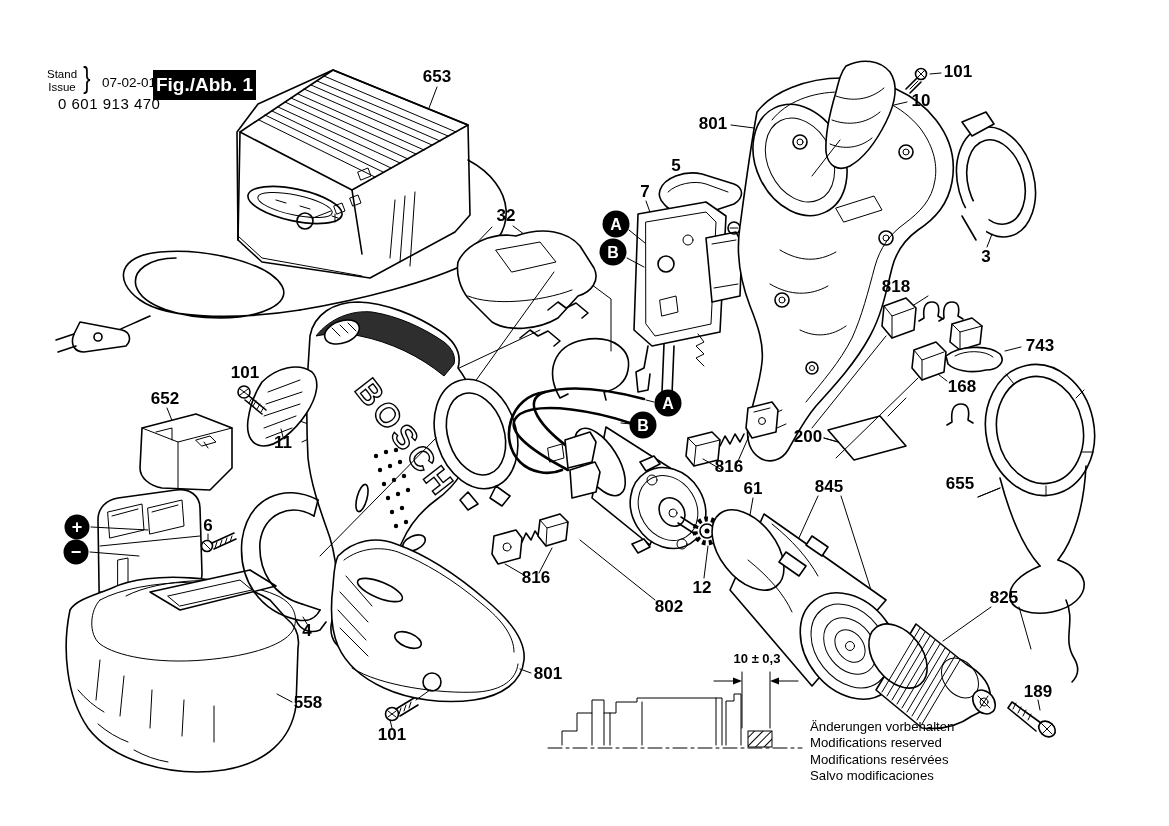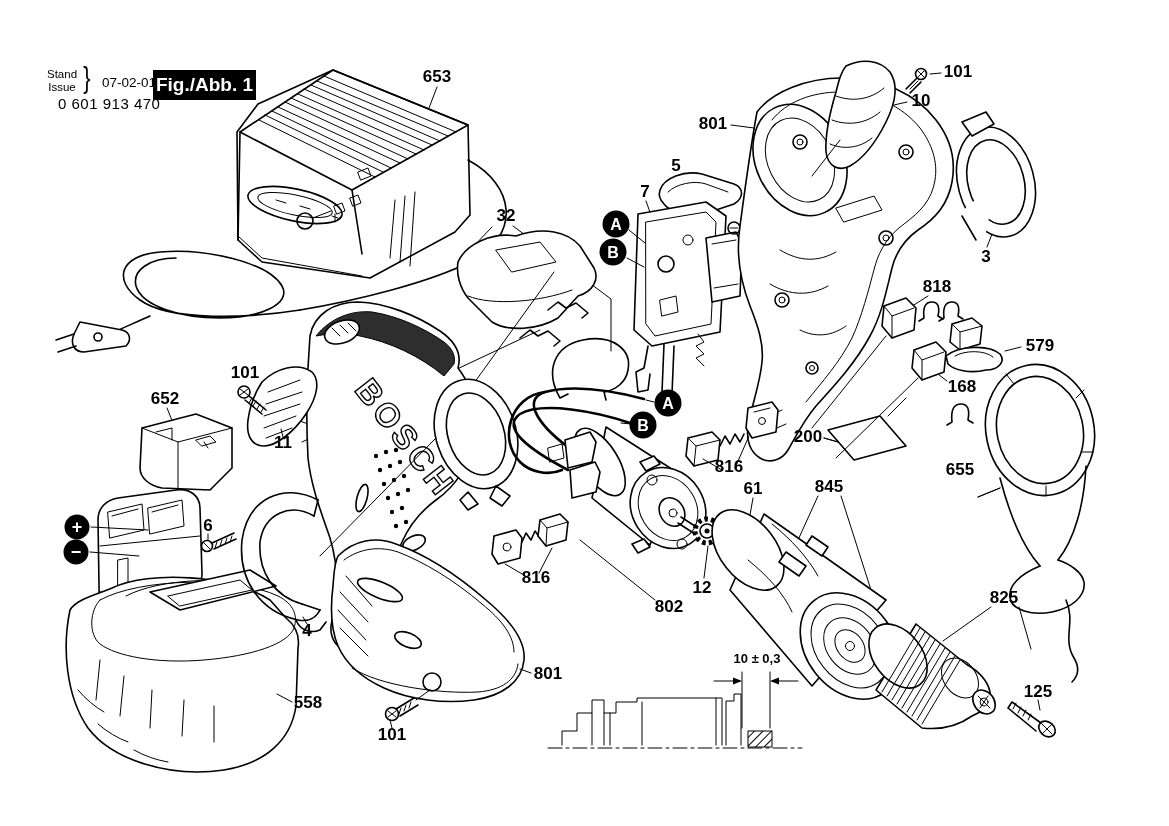--- a/index.html
+++ b/index.html
@@ -380,45 +380,51 @@
 <div class="fig-badge">Fig./Abb. 1</div>
 
 <div class="callout" style="left:437px;top:77px">653</div>
 <div class="callout" style="left:958px;top:72px">101</div>
 <div class="callout" style="left:921px;top:101px">10</div>
 <div class="callout" style="left:713px;top:124px">801</div>
 <div class="callout" style="left:676px;top:166px">5</div>
 <div class="callout" style="left:645px;top:192px">7</div>
 <div class="callout" style="left:986px;top:257px">3</div>
 <div class="callout" style="left:506px;top:216px">32</div>
-<div class="callout" style="left:937px;top:287px">818</div>
-<div class="callout" style="left:1040px;top:346px">579</div>
+<div class="callout" style="left:896px;top:287px">818</div>
+<div class="callout" style="left:1040px;top:346px">743</div>
 <div class="callout" style="left:962px;top:387px">168</div>
 <div class="callout" style="left:245px;top:373px">101</div>
 <div class="callout" style="left:165px;top:399px">652</div>
 <div class="callout" style="left:283px;top:443px">11</div>
 <div class="callout" style="left:808px;top:437px">200</div>
 <div class="callout" style="left:729px;top:467px">816</div>
 <div class="callout" style="left:753px;top:489px">61</div>
 <div class="callout" style="left:829px;top:487px">845</div>
-<div class="callout" style="left:960px;top:470px">655</div>
+<div class="callout" style="left:960px;top:484px">655</div>
 <div class="callout" style="left:208px;top:526px">6</div>
 <div class="callout" style="left:536px;top:578px">816</div>
 <div class="callout" style="left:702px;top:588px">12</div>
 <div class="callout" style="left:669px;top:607px">802</div>
 <div class="callout" style="left:307px;top:631px">4</div>
 <div class="callout" style="left:1004px;top:598px">825</div>
 <div class="callout" style="left:308px;top:703px">558</div>
 <div class="callout" style="left:548px;top:674px">801</div>
 <div class="callout" style="left:392px;top:735px">101</div>
-<div class="callout" style="left:1038px;top:692px">125</div>
+<div class="callout" style="left:1038px;top:692px">189</div>
 
 <div class="marker" style="left:616px;top:224px">A</div>
 <div class="marker" style="left:613px;top:252px">B</div>
 <div class="marker" style="left:668px;top:403px">A</div>
 <div class="marker" style="left:643px;top:425px">B</div>
 <div class="marker polarity" style="left:77px;top:527px">+</div>
 <div class="marker polarity" style="left:76px;top:552px">−</div>
 
 <div class="dim-note">10 ± 0,3</div>
 
-
+<div class="footer">
+  <div>Änderungen vorbehalten</div>
+  <div>Modifications reserved</div>
+  <div>Modifications resérvées</div>
+  <div>Salvo modificaciones</div>
 </div>
 
+</div>
+
 </body></html>

